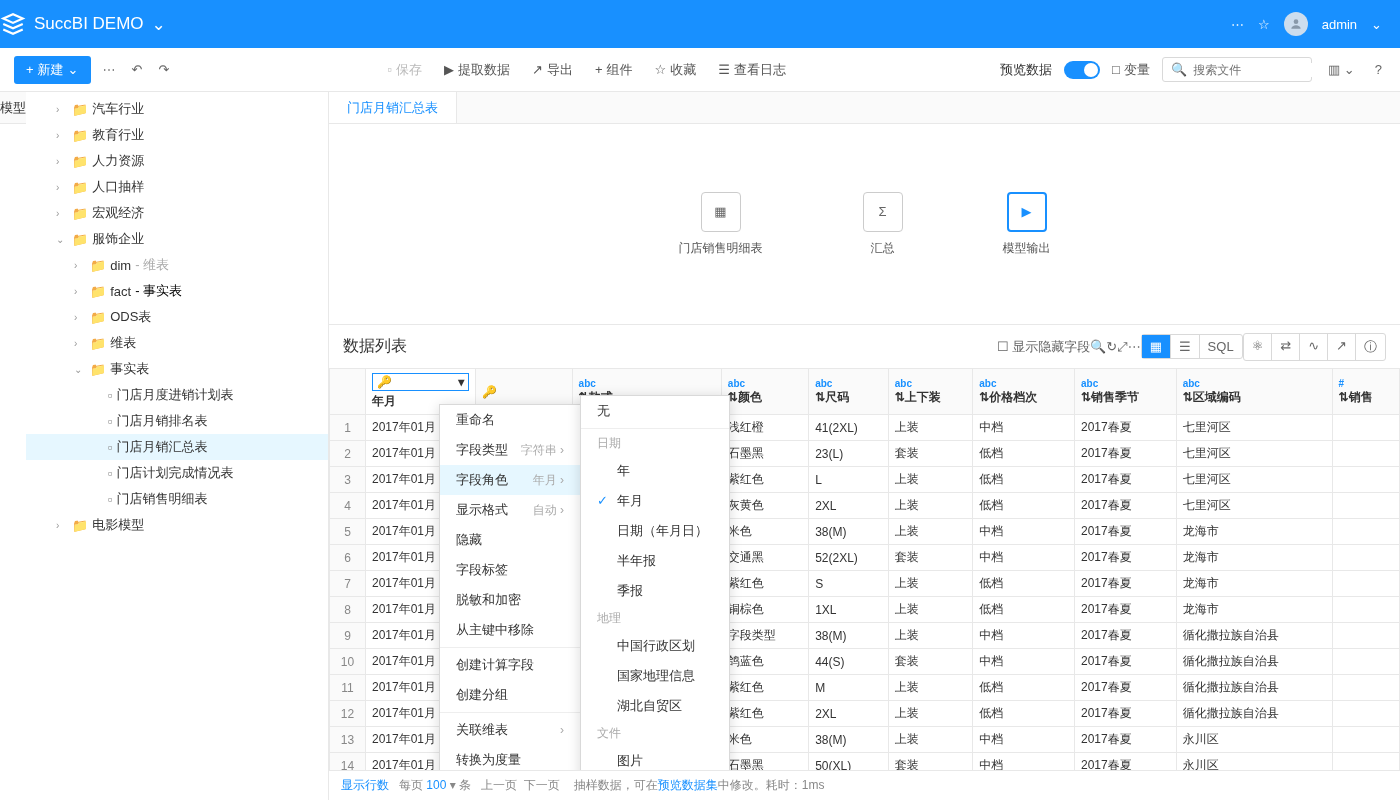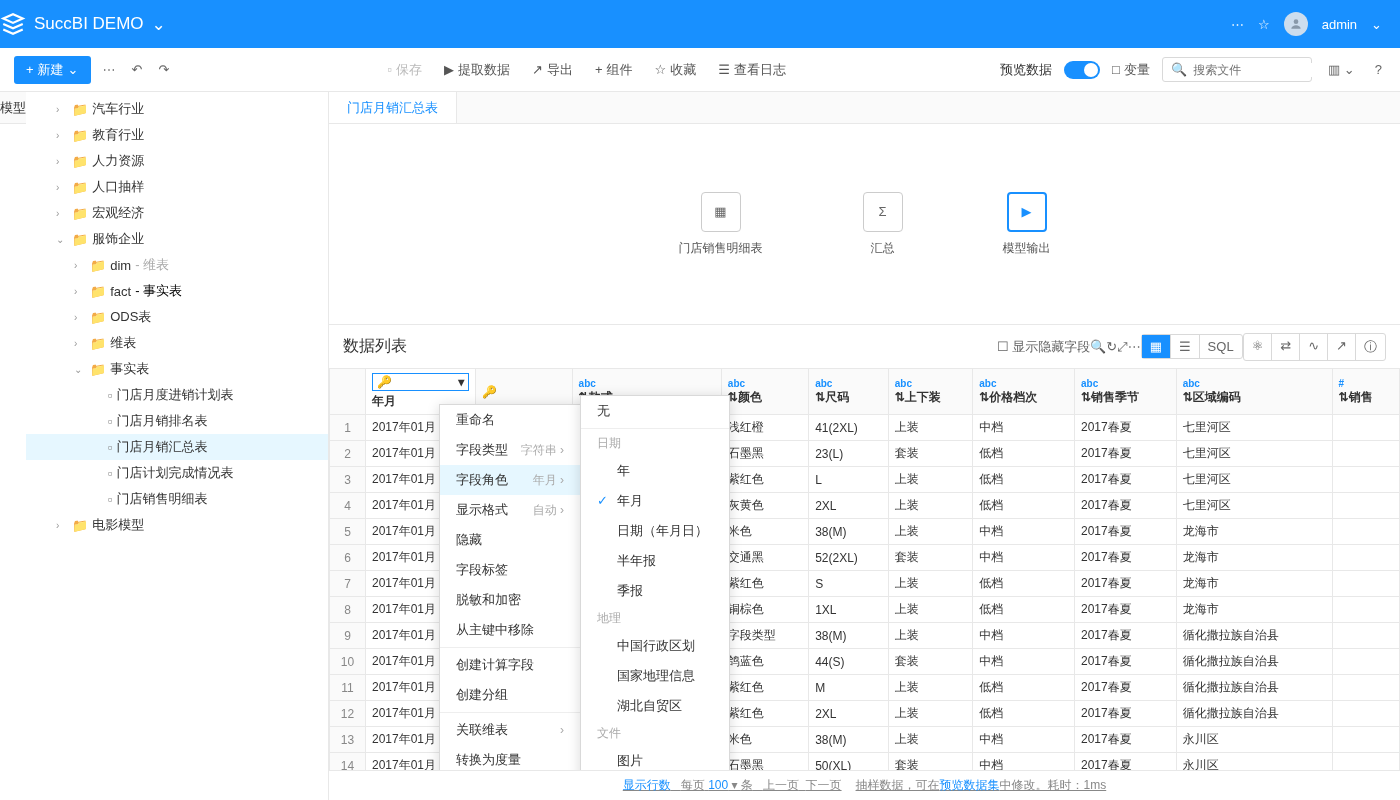--- a/index.html
+++ b/index.html
@@ -51,21 +51,21 @@
 .tools-grp span:last-child { border-right:none; }
 .tools-grp span.active { background:#1890ff; color:#fff; }
 .grid { flex:1; overflow:auto; position:relative; }
 table { border-collapse:collapse; width:100%; font-size:12px; }
 th, td { border:1px solid #e8e8e8; padding:4px 6px; text-align:left; white-space:nowrap; height:24px; }
 th { background:#fafafa; position:sticky; top:0; }
 .rownum { background:#fafafa; text-align:center; color:#888; width:36px; }
 .col-type { font-size:10px; color:#1890ff; }
 .key-col { background:#fff; }
 .key-col .keyhdr { display:flex; align-items:center; gap:4px; border:1px solid #1890ff; padding:1px 4px; }
-.footer-bar { height:30px; border-top:1px solid #e8e8e8; display:flex; align-items:center; padding:0 12px; font-size:12px; color:#888; gap:14px; justify-content:center;text-decoration:underline; }
+.footer-bar { height:30px; border-top:1px solid #e8e8e8; display:flex; align-items:center; padding:0 12px; font-size:12px; color:#888; gap:14px; justify-content:flex-start; }
 .footer-bar a { color:#1890ff; text-decoration:none; }
 .ctx-menu { position:absolute; background:#fff; border:1px solid #d9d9d9; box-shadow:0 2px 12px rgba(0,0,0,.15); font-size:13px; z-index:100; }
 .ctx-item { padding:6px 16px; display:flex; justify-content:space-between; align-items:center; cursor:pointer; min-width:140px; }
 .ctx-item.hov { background:#e6f7ff; }
 .ctx-sep { height:1px; background:#eee; margin:2px 0; }
 .sub-label { color:#aaa; font-size:12px; }
 .submenu { position:absolute; left:100%; top:0; background:#fff; border:1px solid #d9d9d9; box-shadow:0 2px 12px rgba(0,0,0,.15); min-width:150px; }
 .sub-head { padding:4px 16px; color:#aaa; font-size:12px; }
 .chk { color:#1890ff; margin-right:6px; width:14px; display:inline-block; }
 </style>

